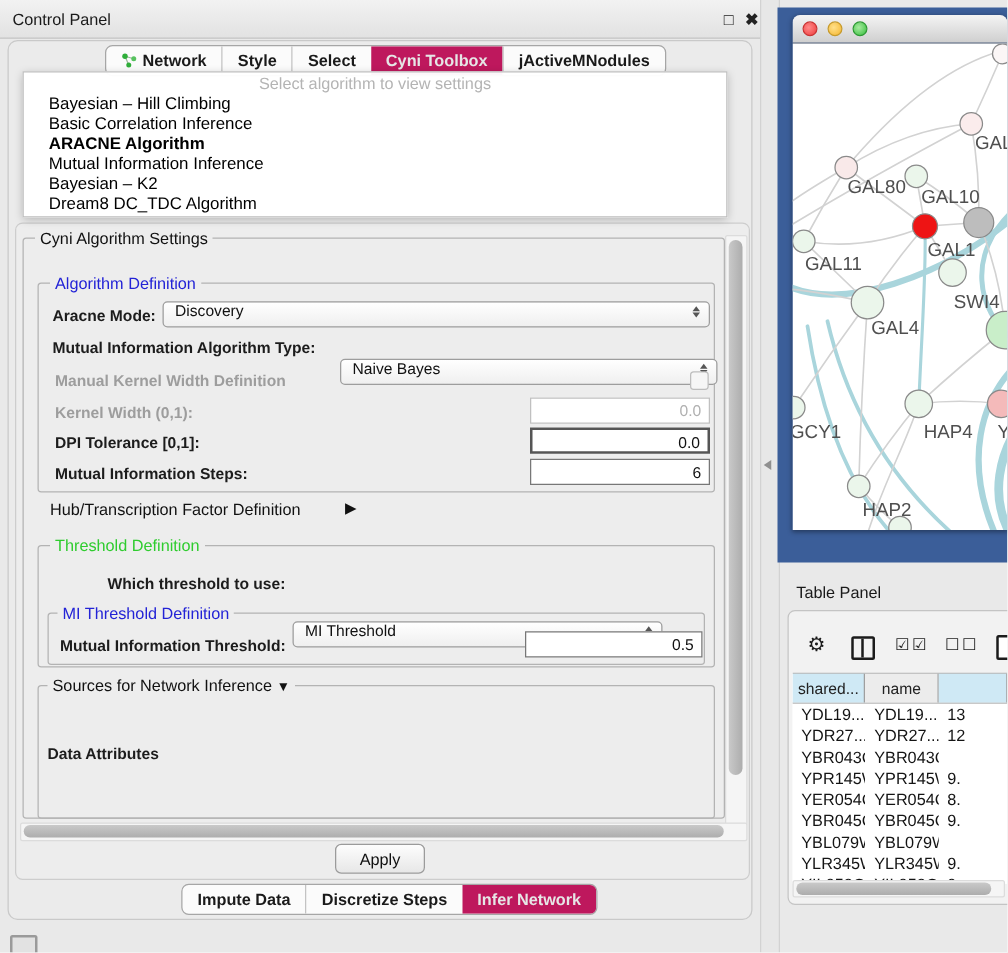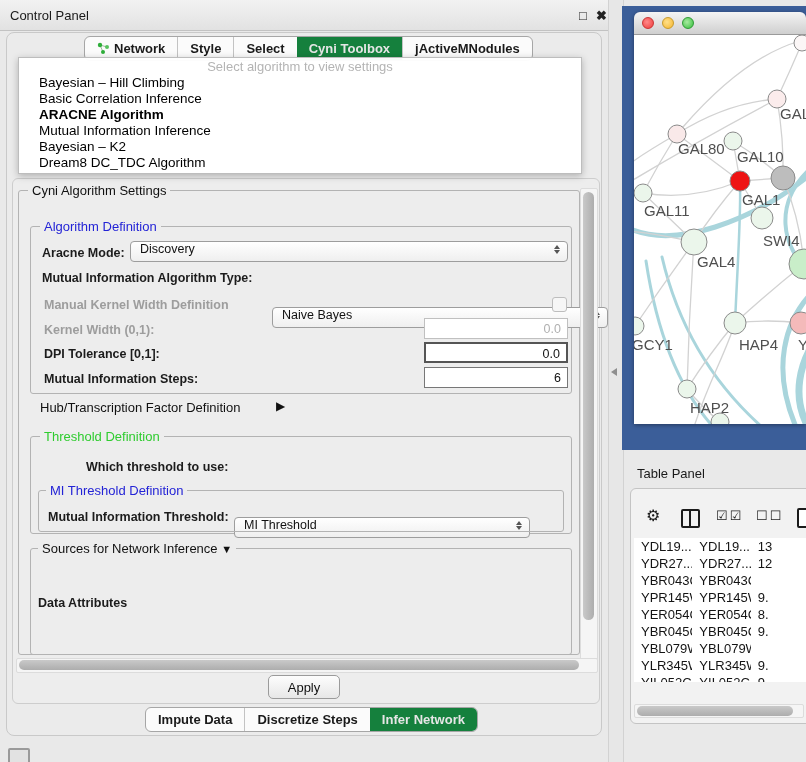--- a/index.html
+++ b/index.html
@@ -11,21 +11,21 @@
   #left-col{left:0;top:0;width:608px;height:762px;background:#e9e9e9;}
   #cp-titlebar{left:0;top:0;width:608px;height:30px;background:linear-gradient(#f2f2f2,#e2e2e2);
                border-bottom:1px solid #c2c2c2;}
   #cp-title{left:10px;top:8px;font-size:13px;color:#1a1a1a;}
   .win-ic{top:8px;font-size:13px;color:#222;cursor:default;}
   #cp-outer{left:6px;top:32px;width:594px;height:702px;border:1px solid #c9c9c9;border-radius:8px;background:#ebebeb;}
   .tabstrip{display:flex;border:1px solid #a6a6a6;border-radius:6px;overflow:hidden;background:#fbfbfb;}
   .tab{padding:3px 12px 4px 12px;font-size:13px;font-weight:bold;color:#1a1a1a;border-left:1px solid #c3c3c3;
        display:flex;align-items:center;gap:4px;white-space:nowrap;}
   .tab:first-child{border-left:none;}
-  .tab.sel{background:#15803d;color:#e6e6e6;border-left:none;align-items:center;}
+  .tab.sel{background:#be185d;color:#e6e6e6;border-left:none;align-items:center;}
   #top-tabs{left:84px;top:36px;height:23px;}
   #inner-box{left:12px;top:178px;width:586px;height:524px;border:1px solid #cdcdcd;border-radius:6px;background:#ededed;}
 
   
   .fs{border:1px solid #b3b3b3;border-radius:3px;background:transparent;}
   .fs-legend{position:absolute;background:#ededed;padding:0 4px;font-size:13px;white-space:nowrap;}
   .lbl{font-size:12.5px;font-weight:bold;color:#1c1c1c;white-space:nowrap;}
   .lbl.dis{color:#9d9d9d;}
   .field{background:#fff;border:1px solid #999;font-size:12.5px;text-align:right;
          padding:3px 6px 0 0;box-sizing:border-box;height:21px;}
@@ -157,21 +157,21 @@
     <span class="abs lbl" style="left:42px;top:246px;">Aracne Mode:</span>
     <div class="abs combo" style="left:130px;top:241px;width:438px;">
       <span>Discovery</span>
       <span class="spin">
           <i class="up"></i>
           <i class="dn"></i>
         </span>
     </div>
 
     <span class="abs lbl" style="left:42px;top:271px;">Mutual Information Algorithm Type:</span>
-    <div class="abs combo" style="left:272px;top:266px;width:336px;margin-top:20px;">
+    <div class="abs combo" style="left:272px;top:266px;width:302px;">
       <span>Naive Bayes</span>
       <span class="spin">
           <i class="up"></i>
           <i class="dn"></i>
         </span>
     </div>
 
     <span class="abs lbl dis" style="left:44px;top:298px;">Manual Kernel Width Definition</span>
     <div class="abs chk" style="left:552px;top:297px;"></div>
 
@@ -195,20 +195,21 @@
       <span>MI Threshold</span>
       <span class="spin">
           <i class="up"></i>
           <i class="dn"></i>
         </span>
     </div>
 
     <div class="abs fs" style="left:38px;top:490px;width:524px;height:40px;"></div>
     <span class="abs fs-legend" style="left:46px;top:483px;color:#2323d6;">MI Threshold Definition</span>
     <span class="abs lbl" style="left:48px;top:510px;">Mutual Information Threshold:</span>
+    <div class="abs field mid" style="left:420px;top:505px;width:142px;">0.5</div>
 
     <div class="abs fs" style="left:30px;top:548px;width:540px;height:105px;"></div>
     <span class="abs fs-legend" style="left:38px;top:541px;">
       <span>Sources for Network Inference</span>
       <span style="font-size:11px;">▼</span>
     </span>
     <span class="abs lbl" style="left:38px;top:596px;">Data Attributes</span>
 
     <div class="abs sb-v" style="left:580px;top:188px;width:16px;height:470px;">
       <div class="thumb" style="top:3px;height:428px;"></div>
@@ -321,20 +322,25 @@
   <span id="tp-title" class="abs">Table Panel</span>
   <div id="tp-box" class="abs"></div>
 
   <span class="abs tb-ic" style="left:646px;">⚙</span>
   <div id="ic-cols" class="abs"></div>
   <span class="abs tb-ic pair" style="left:716px;top:508px;">☑☑</span>
   <span class="abs tb-ic pair" style="left:756px;top:508px;">☐☐</span>
   <div id="ic-page"></div>
 
   <div id="tbl">
+    <div id="tbl-head">
+        <div class="th blue" style="width: 74px;">shared...</div>
+        <div class="th gray" style="width: 74px;">name</div>
+        <div class="th blue" style="width: 70px;"></div>
+      </div>
     <div id="tbl-rows">
         <div class="trow">
           <div class="td" style="width: 74px;">YDL19...</div>
           <div class="td" style="width: 74px;">YDL19...</div>
           <div class="td" style="width: 70px;">13</div>
         </div>
         <div class="trow">
           <div class="td" style="width: 74px;">YDR27...</div>
           <div class="td" style="width: 74px;">YDR27...</div>
           <div class="td" style="width: 70px;">12</div>

